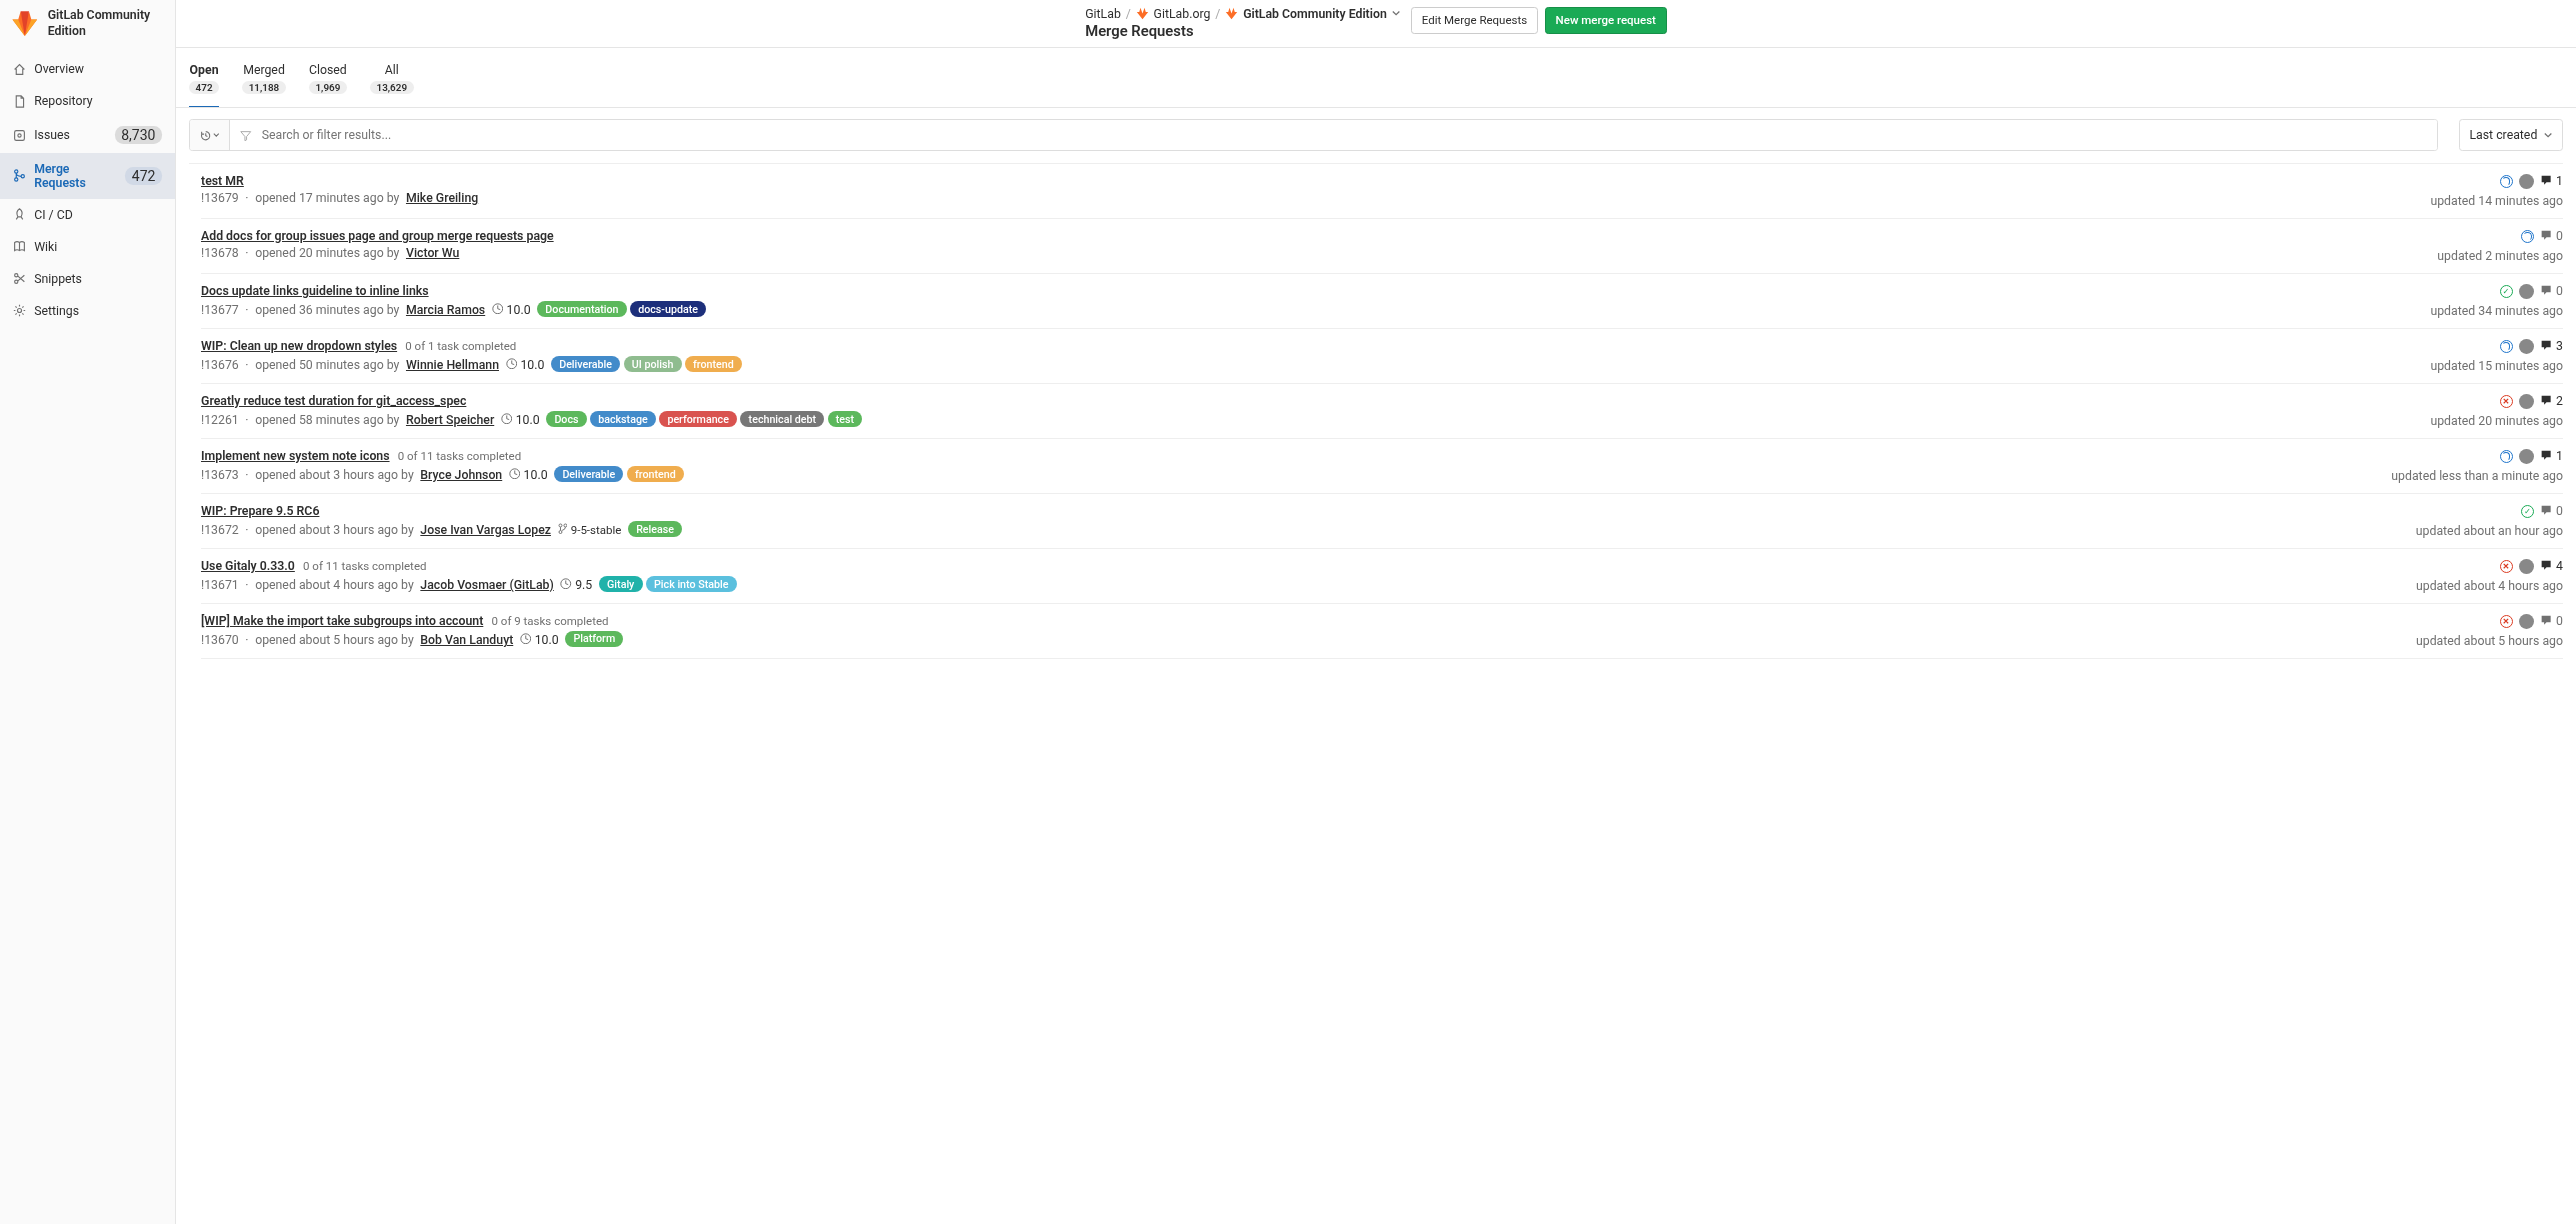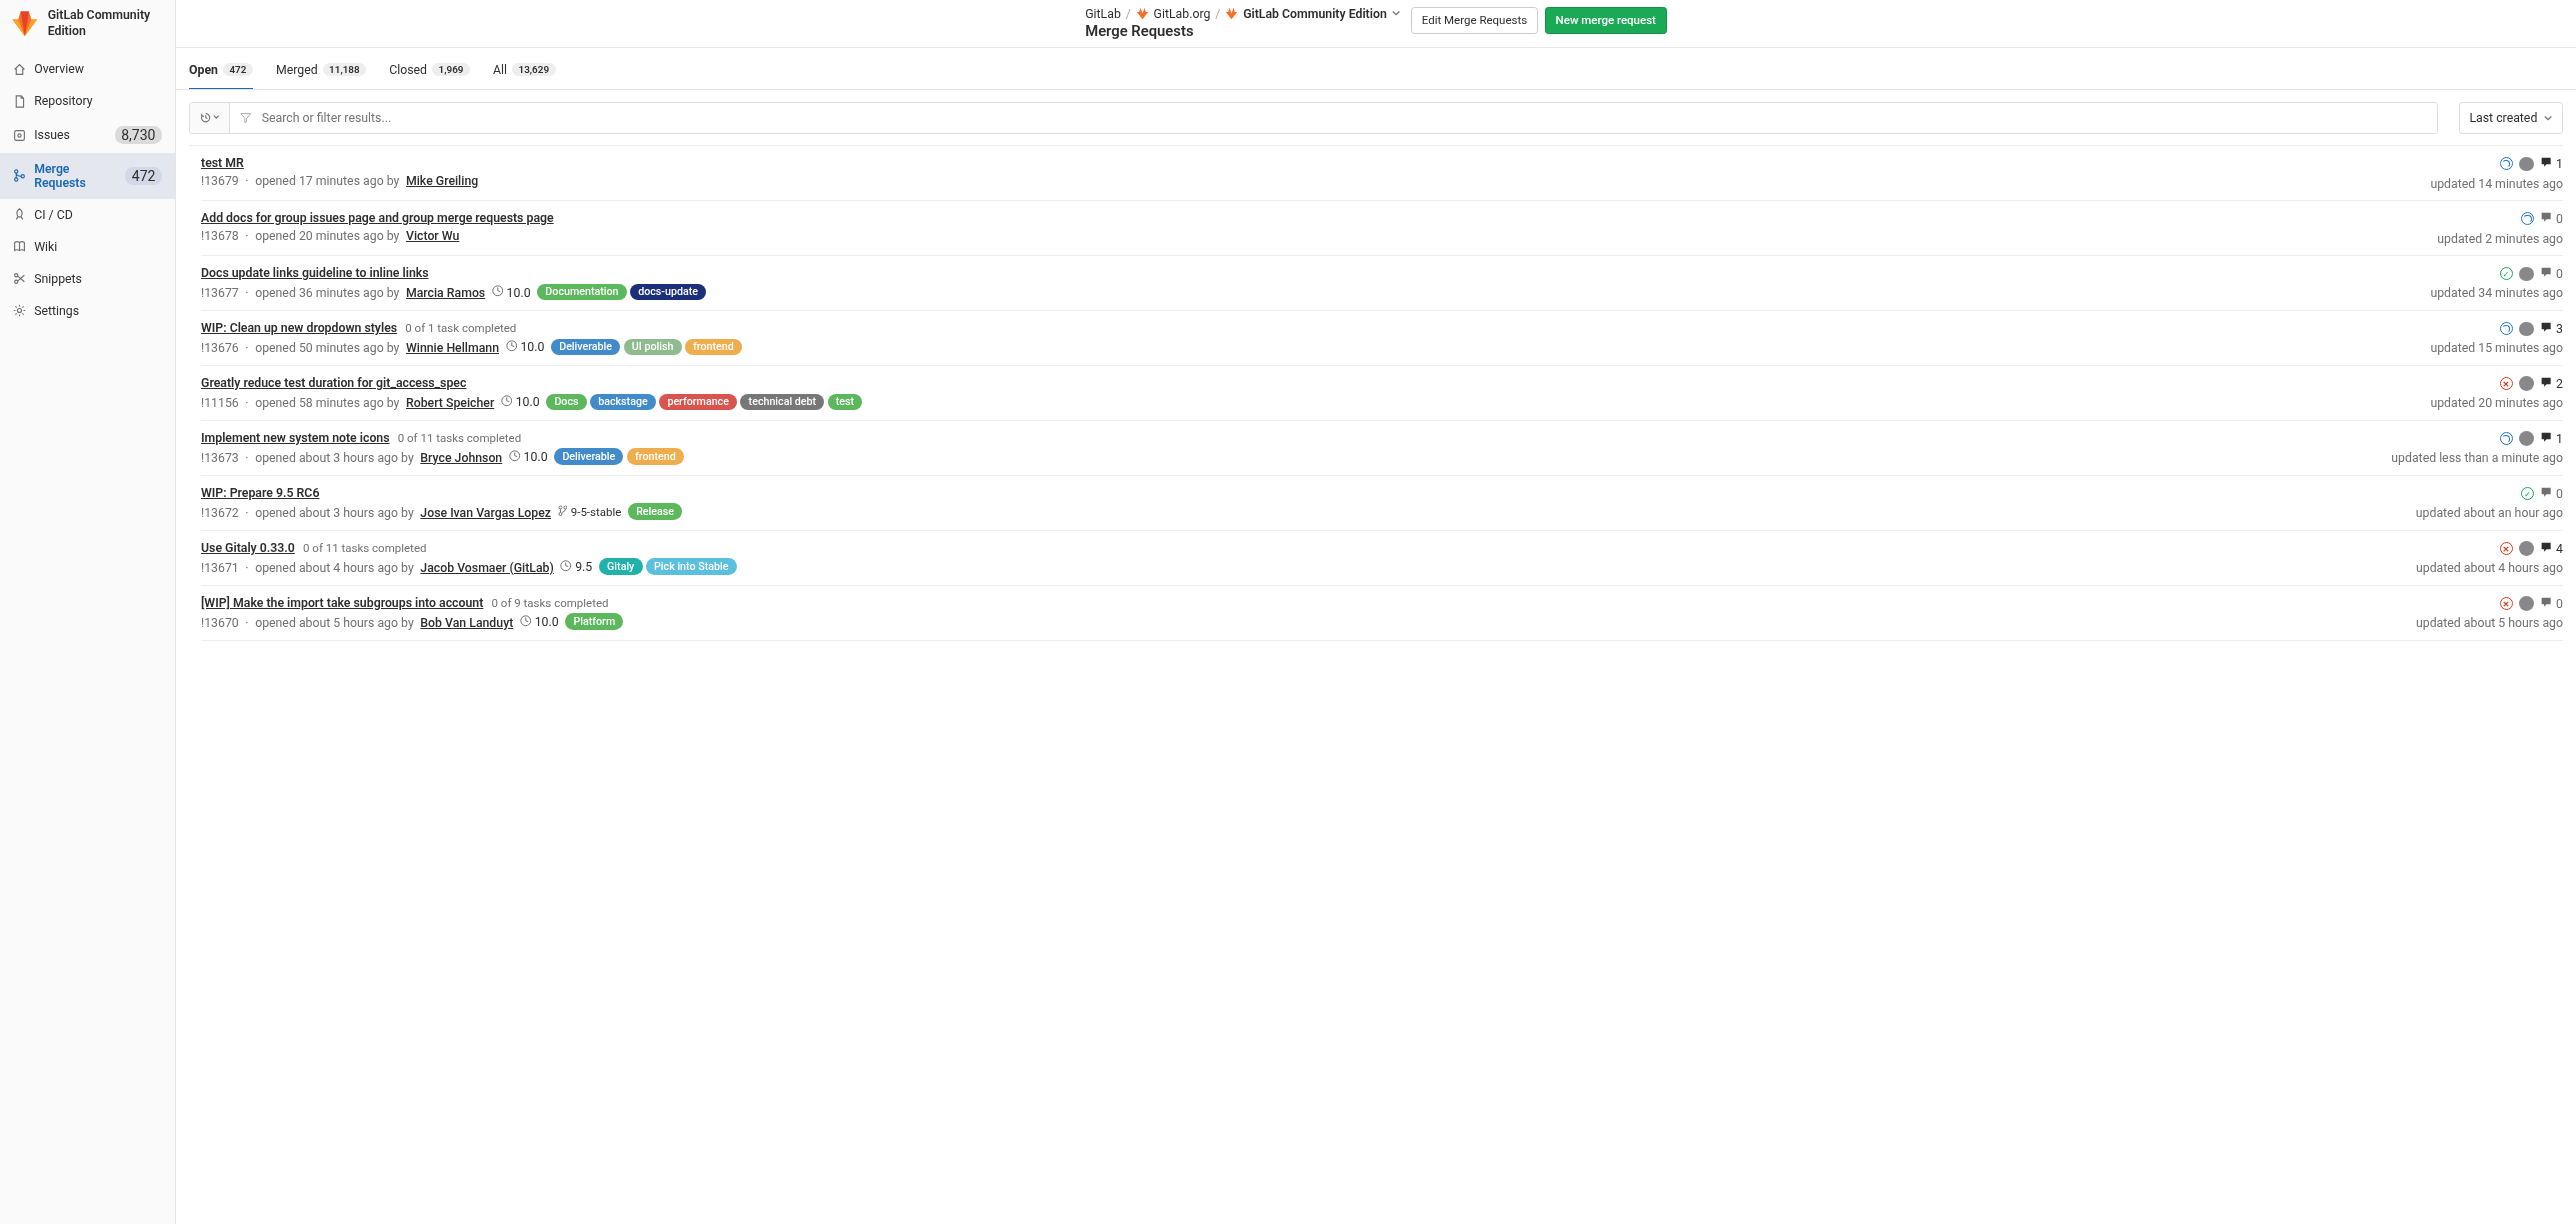--- a/index.html
+++ b/index.html
@@ -34,21 +34,21 @@
 .bc-chevron { color: #707070; }
 .page-heading { font-size: 14.8px; font-weight: 600; }
 .topbar-actions { display: flex; gap: 6.6px; align-items: center; }
 .btn { border: 0.8px solid #ccc; background: #fff; padding: 5.7px 9.9px; border-radius: 3.3px; font-size: 11.5px; cursor: pointer; color: #2e2e2e; }
 .btn.primary { background: #1aaa55; border-color: #168f48; color: #fff; font-weight: 500; }
 
 .content { padding: 0 13px; }
 
 
 .tabs { display: flex; gap: 23px; border-bottom: 0.8px solid #e5e5e5; padding: 14.8px 13px 0 13px; margin: 0 -13px; }
-.tab { display: flex; align-items: center; gap: 4.9px; padding-bottom: 11.5px; cursor: pointer; font-size: 12.3px; color: #2e2e2e; border-bottom: 1.6px solid transparent; }
+.tab { display: flex; align-items: center; gap: 4.9px; padding-bottom: 11.5px; cursor: pointer; font-size: 12.3px; color: #2e2e2e; border-bottom: 1.6px solid transparent; flex-direction: column; }
 .tab.active { font-weight: 700; border-bottom-color: #1b69b6; }
 .tab-count { background: #eee; color: #2e2e2e; border-radius: 8.2px; padding: 0.8px 6.6px; font-size: 9.9px; font-weight: 600; }
 
 
 .filterbar { display: flex; gap: 21px; padding: 11.5px 0; align-items: stretch; }
 .filter-box { flex: 1; display: flex; border: 0.8px solid #ddd; border-radius: 3.3px; overflow: hidden; }
 .history-btn { display: flex; align-items: center; gap: 1.6px; padding: 0 9.9px; border-right: 0.8px solid #ddd; background: #fafafa; cursor: pointer; color: #707070; }
 .filter-icon { display: flex; align-items: center; padding: 0 6.6px 0 9.9px; color: #aaa; }
 .search-input { flex: 1; border: none; outline: none; font-size: 12.3px; padding: 8.2px 3.3px; }
 .sort-btn { display: flex; align-items: center; gap: 6.6px; border: 0.8px solid #ddd; border-radius: 3.3px; padding: 0 9.9px; background: #fff; cursor: pointer; font-size: 12.3px; color: #2e2e2e; }
@@ -375,21 +375,21 @@
               </div>
               <div class="updated">updated 15 minutes ago</div>
             </div>
           </div>
           <div class="mr-row">
             <div class="mr-left">
               <div class="mr-title-line">
                 <a href="#" class="mr-title">Greatly reduce test duration for git_access_spec</a>
               </div>
               <div class="mr-meta-line">
-                <span class="mr-ref">!11156</span>
+                <span class="mr-ref">!12261</span>
                 <span>·</span>
                 <span>opened 58 minutes ago by</span>
                 <a href="#" class="author">Robert Speicher</a>
                 <span class="milestone">
                   <span class="clock-icon"><svg width="11.5" height="11.5" viewBox="0 0 14 14">
                       <circle cx="7" cy="7" r="6" stroke="#707070" stroke-width="1.2" fill="none"></circle>
                       <path d="M7 3 L7 7 L10 8" stroke="#707070" stroke-width="1.2" fill="none"></path>
                     </svg></span>
                   <span>10.0</span>
                 </span>

